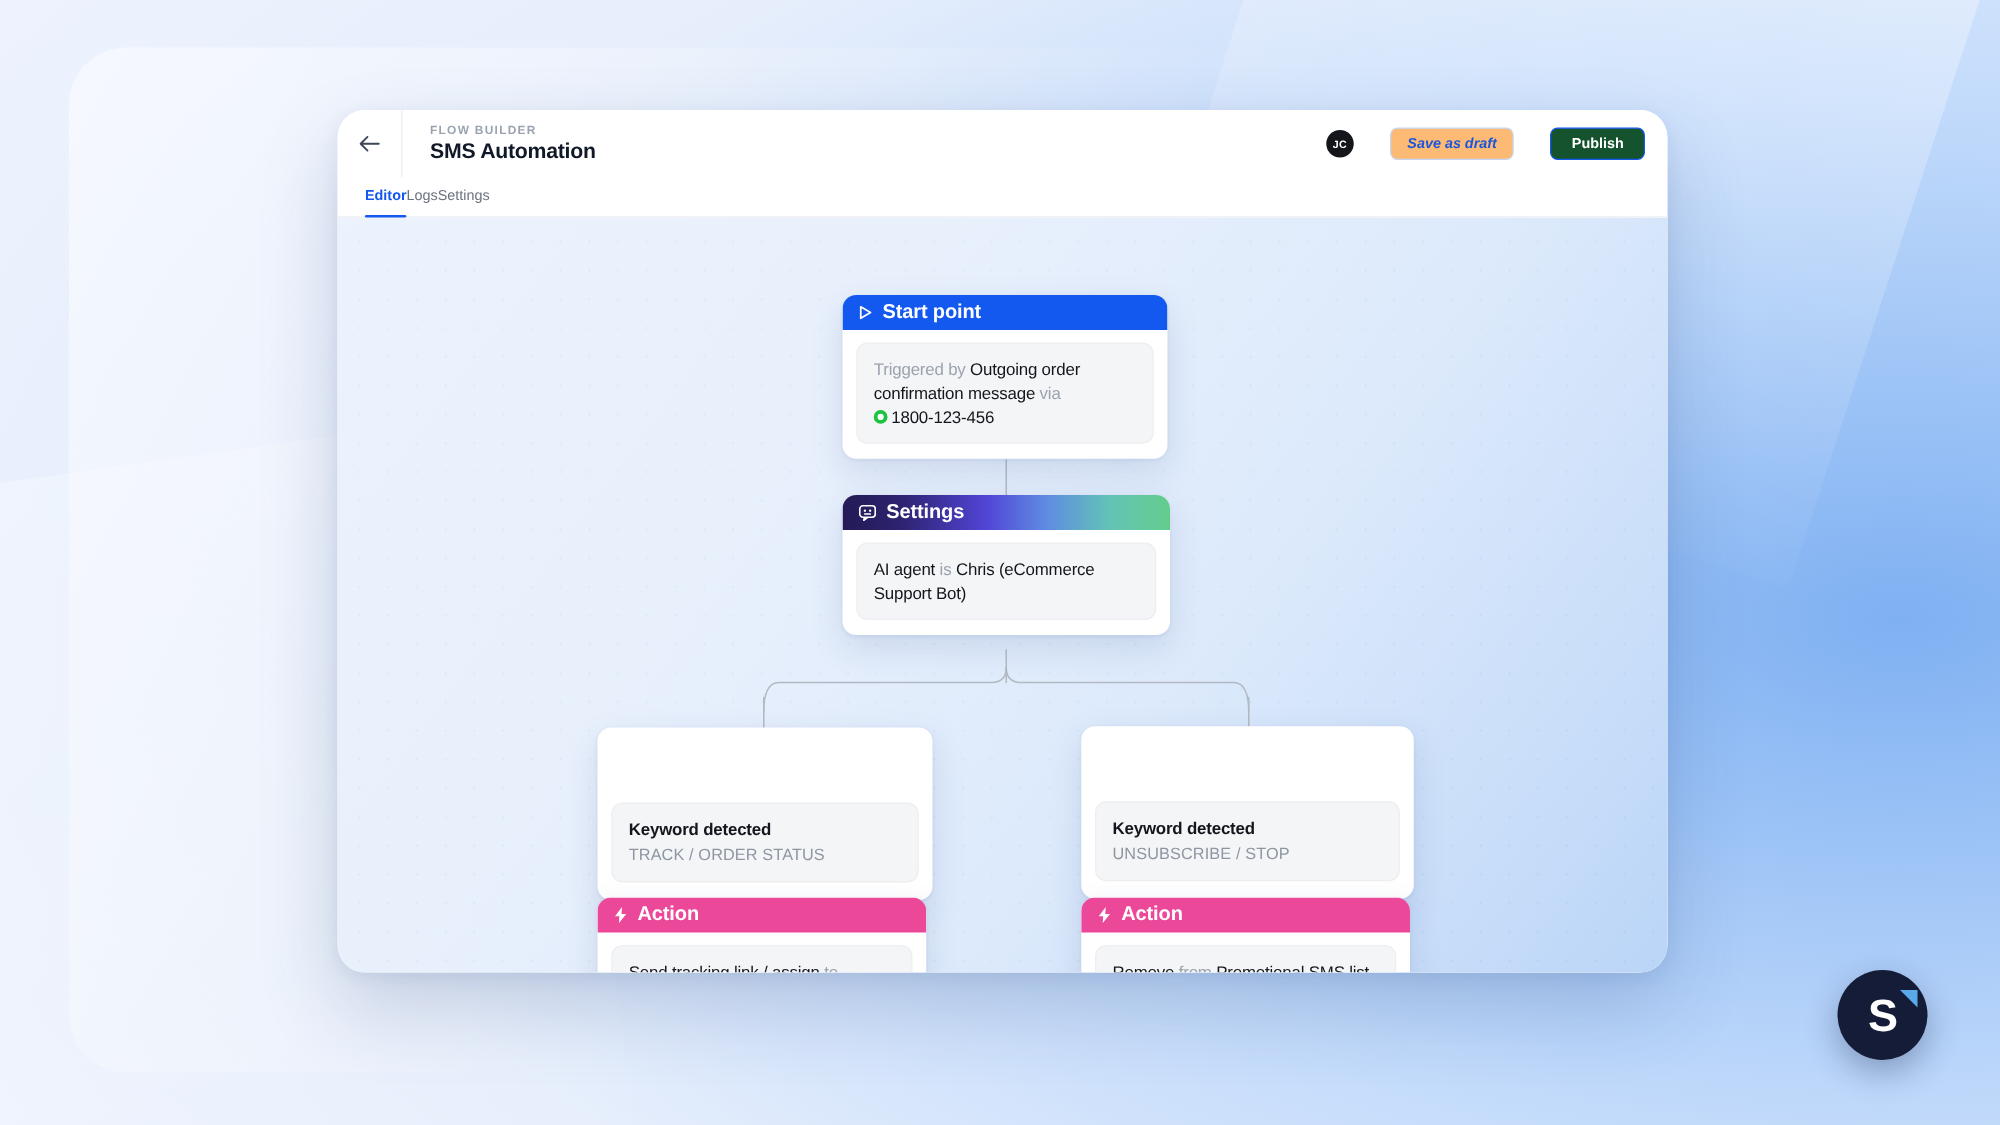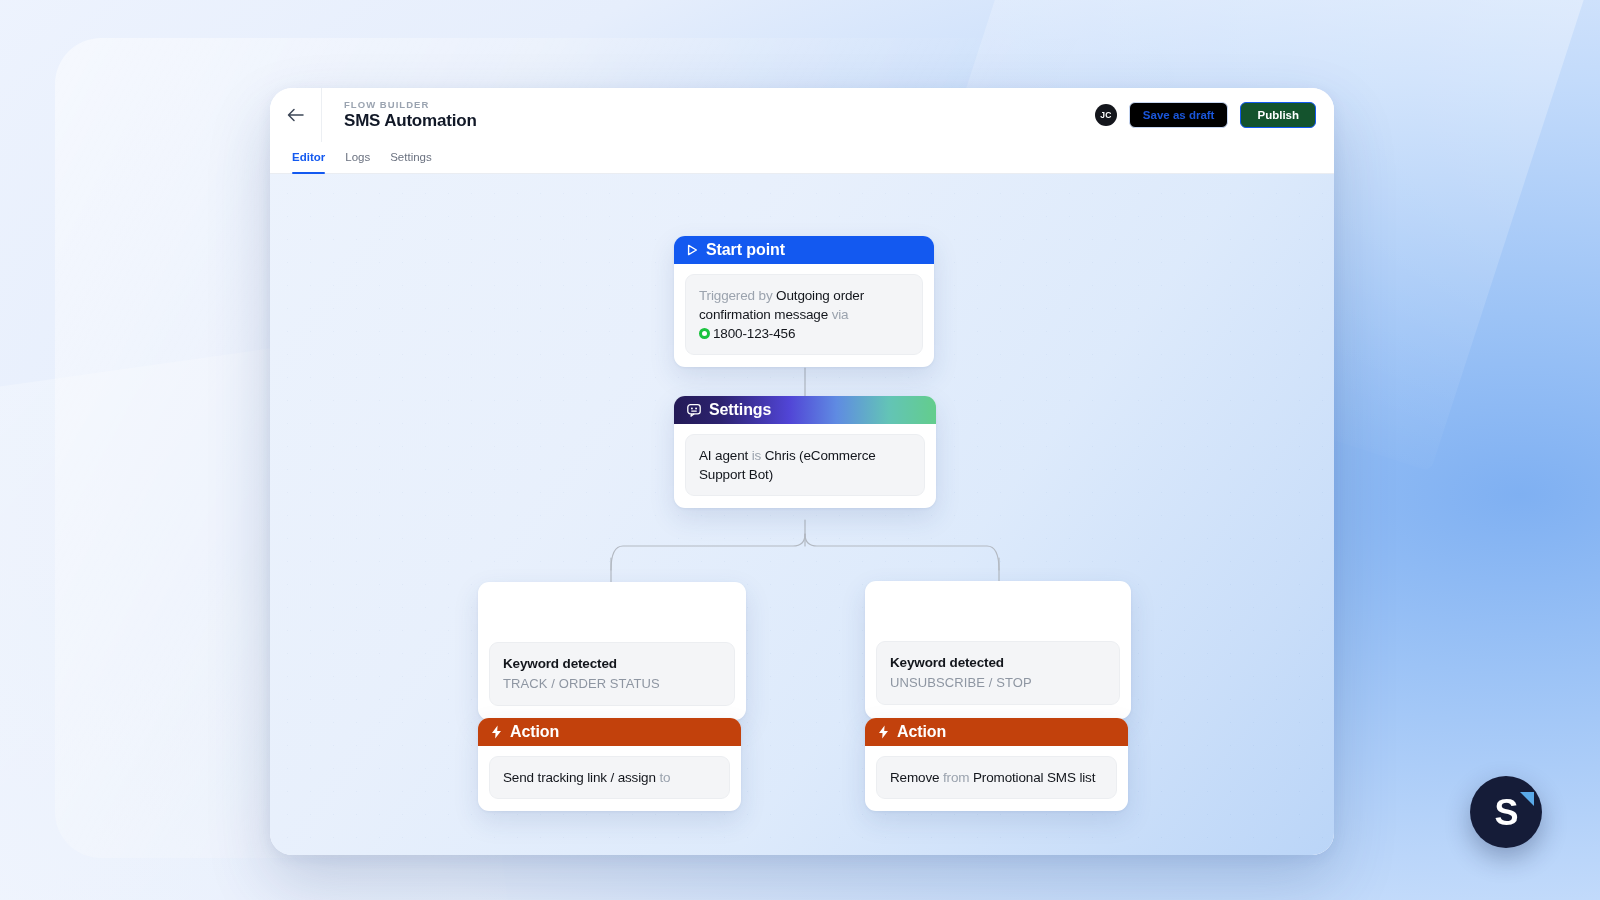--- a/index.html
+++ b/index.html
@@ -38,21 +38,21 @@
     width: 820px; height: 700px;
     border-radius: 60px;
     transform: rotate(-8deg);
     background: linear-gradient(140deg, rgba(255,255,255,0.34), rgba(255,255,255,0));
   }
 
   
   #app-window {
     position: absolute;
     left: 270px; top: 88px;
-    width: 1064px; height: 767px;
+    width: 1064px; height: 690px;
     border-radius: 22px;
     background: #ffffff;
     box-shadow: 0 28px 64px rgba(38,70,126,0.20), 0 4px 14px rgba(38,70,126,0.08);
     overflow: hidden;
     display: flex; flex-direction: column;
   }
 
   
   .topbar {
     height: 54px;
@@ -69,45 +69,45 @@
   }
   .back-btn svg { display: block; }
   .title-block { padding-left: 22px; display: flex; flex-direction: column; justify-content: center; gap: 1px; }
   .eyebrow {
     font-size: 9.5px; letter-spacing: 0.11em; font-weight: 600;
     color: #9aa3b0; text-transform: uppercase;
   }
   .page-title { font-size: 17px; font-weight: 700; color: #111827; letter-spacing: -0.2px; }
 
   .topbar-right {
-    margin-left: auto; display: flex; align-items: center; gap: 12px;
+    margin-left: auto; display: flex; align-items: center; gap: 29px;
     padding-right: 18px;
   }
   .avatar-jc {
     width: 22px; height: 22px; border-radius: 50%;
     background: #14161c; color: #fff;
     font-size: 8.5px; font-weight: 700;
     display: flex; align-items: center; justify-content: center;
     letter-spacing: 0.2px;
   }
   .btn {
     height: 26px; border-radius: 6px; font-size: 11.5px; font-weight: 600;
     display: flex; align-items: center; justify-content: center;
     cursor: pointer; white-space: nowrap;
   }
-  .btn-ghost { padding: 0 13px; border: 1px solid #c6d6f2; color: #1a56db; background: #000000; }
+  .btn-ghost { padding: 0 13px; border: 1px solid #c6d6f2; color: #1a56db; background: #fdba74; font-style: italic; }
   .btn-primary { padding: 0 16px; background: #14532d; color: #fff; border: 1px solid #1359f0; text-align: center; }
 
   
   .tabbar {
     height: 32px; flex: 0 0 32px;
     background: #fff;
     border-bottom: 1px solid #eaedf2;
     display: flex; align-items: stretch;
-    padding-left: 22px; gap: 20px;
+    padding-left: 22px; 
     position: relative; z-index: 3;
   }
   .tab {
     font-size: 11.5px; color: #6b7280; font-weight: 500;
     display: flex; align-items: center;
     position: relative; cursor: pointer;
     padding-bottom: 1px;
   }
   .tab.active { color: #1359f0; font-weight: 600; }
   .tab.active::after {
@@ -145,21 +145,21 @@
   .node-head {
     height: 28px;
     display: flex; align-items: center; gap: 8px;
     padding: 0 13px;
     color: #fff; font-size: 16px; font-weight: 700;
     letter-spacing: -0.1px;
   }
   .node-head svg { display: block; flex: 0 0 auto; }
   .head-start { background: #1359f0; }
   .head-agent { background: linear-gradient(90deg, #231a56 0%, #2d2370 18%, #5145d6 44%, #5f8be2 62%, #63c4b6 82%, #63cd8c 100%); }
-  .head-action { background: #c2410c; text-align: right; }
+  .head-action { background: #ec4899; text-align: right; }
 
   .node-body { padding: 10px 11px 12px 11px; }
   .node-inner {
     background: #f4f5f7;
     border: 1px solid #eceef1;
     border-radius: 9px;
     padding: 11px 13px;
     font-size: 13.5px; line-height: 1.42;
     color: #13161c; letter-spacing: -0.15px;
   }

